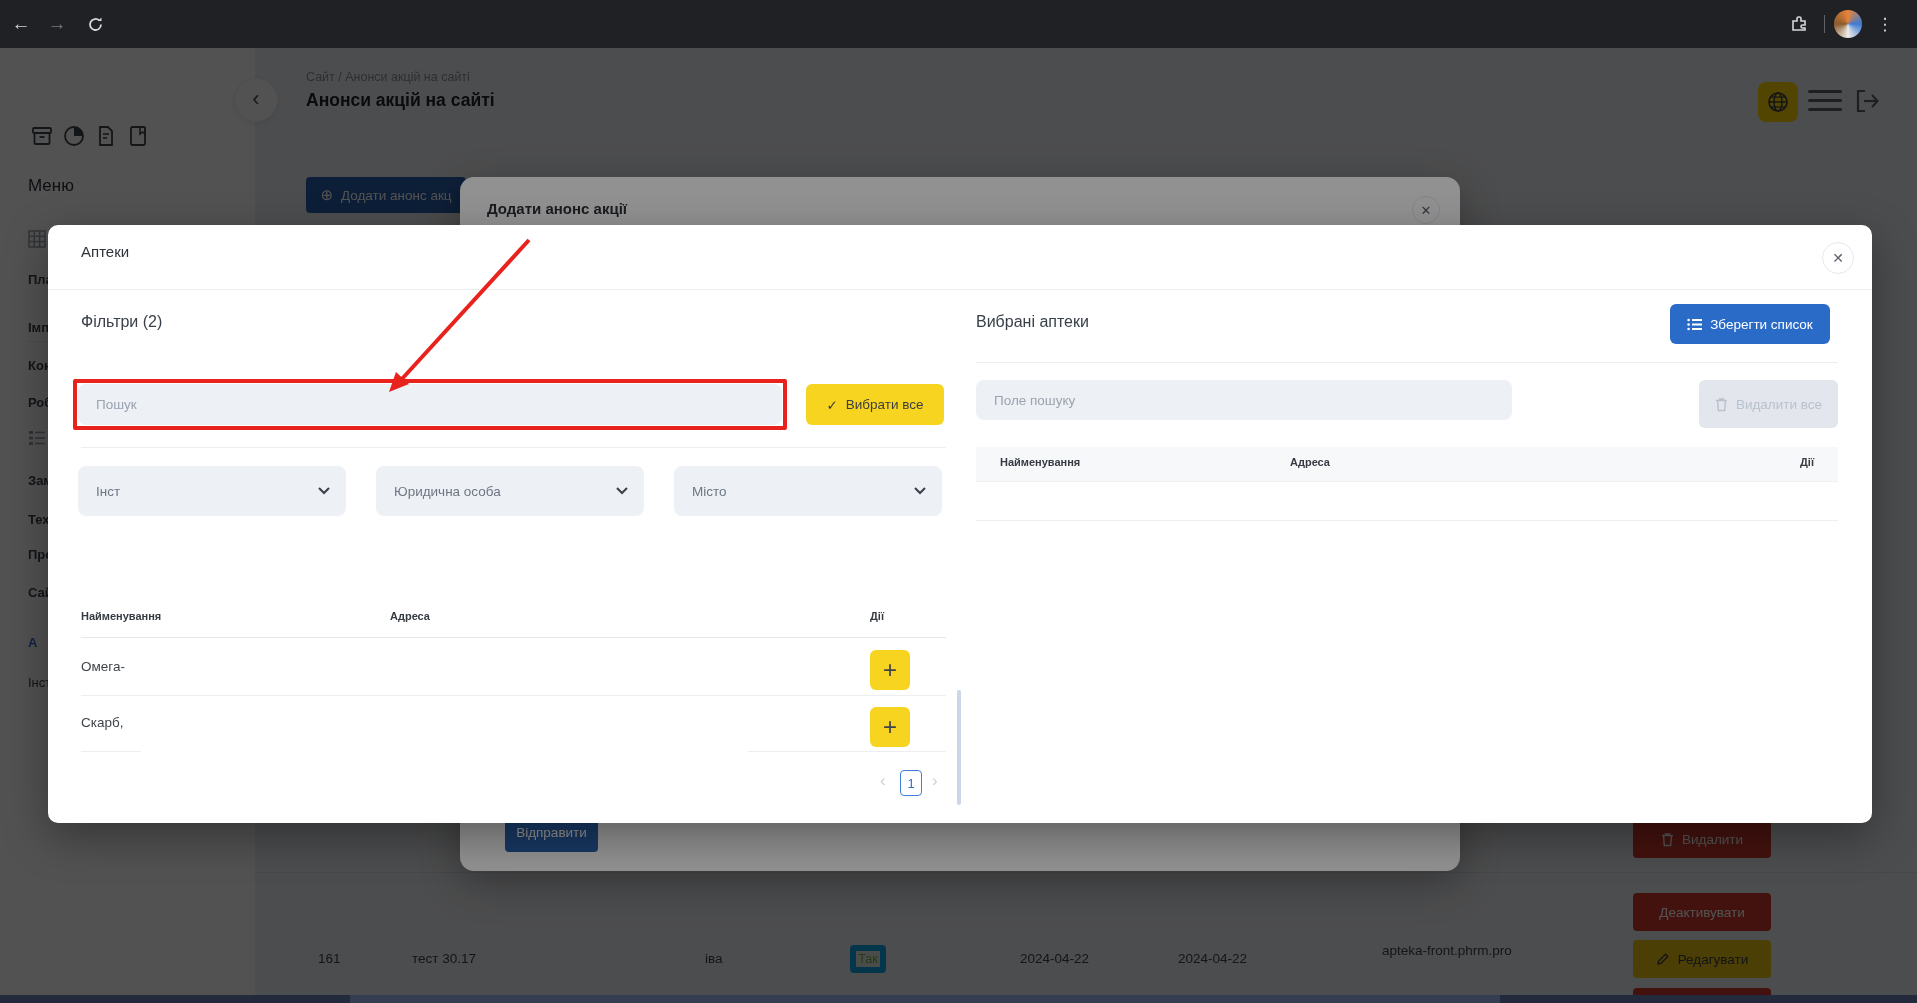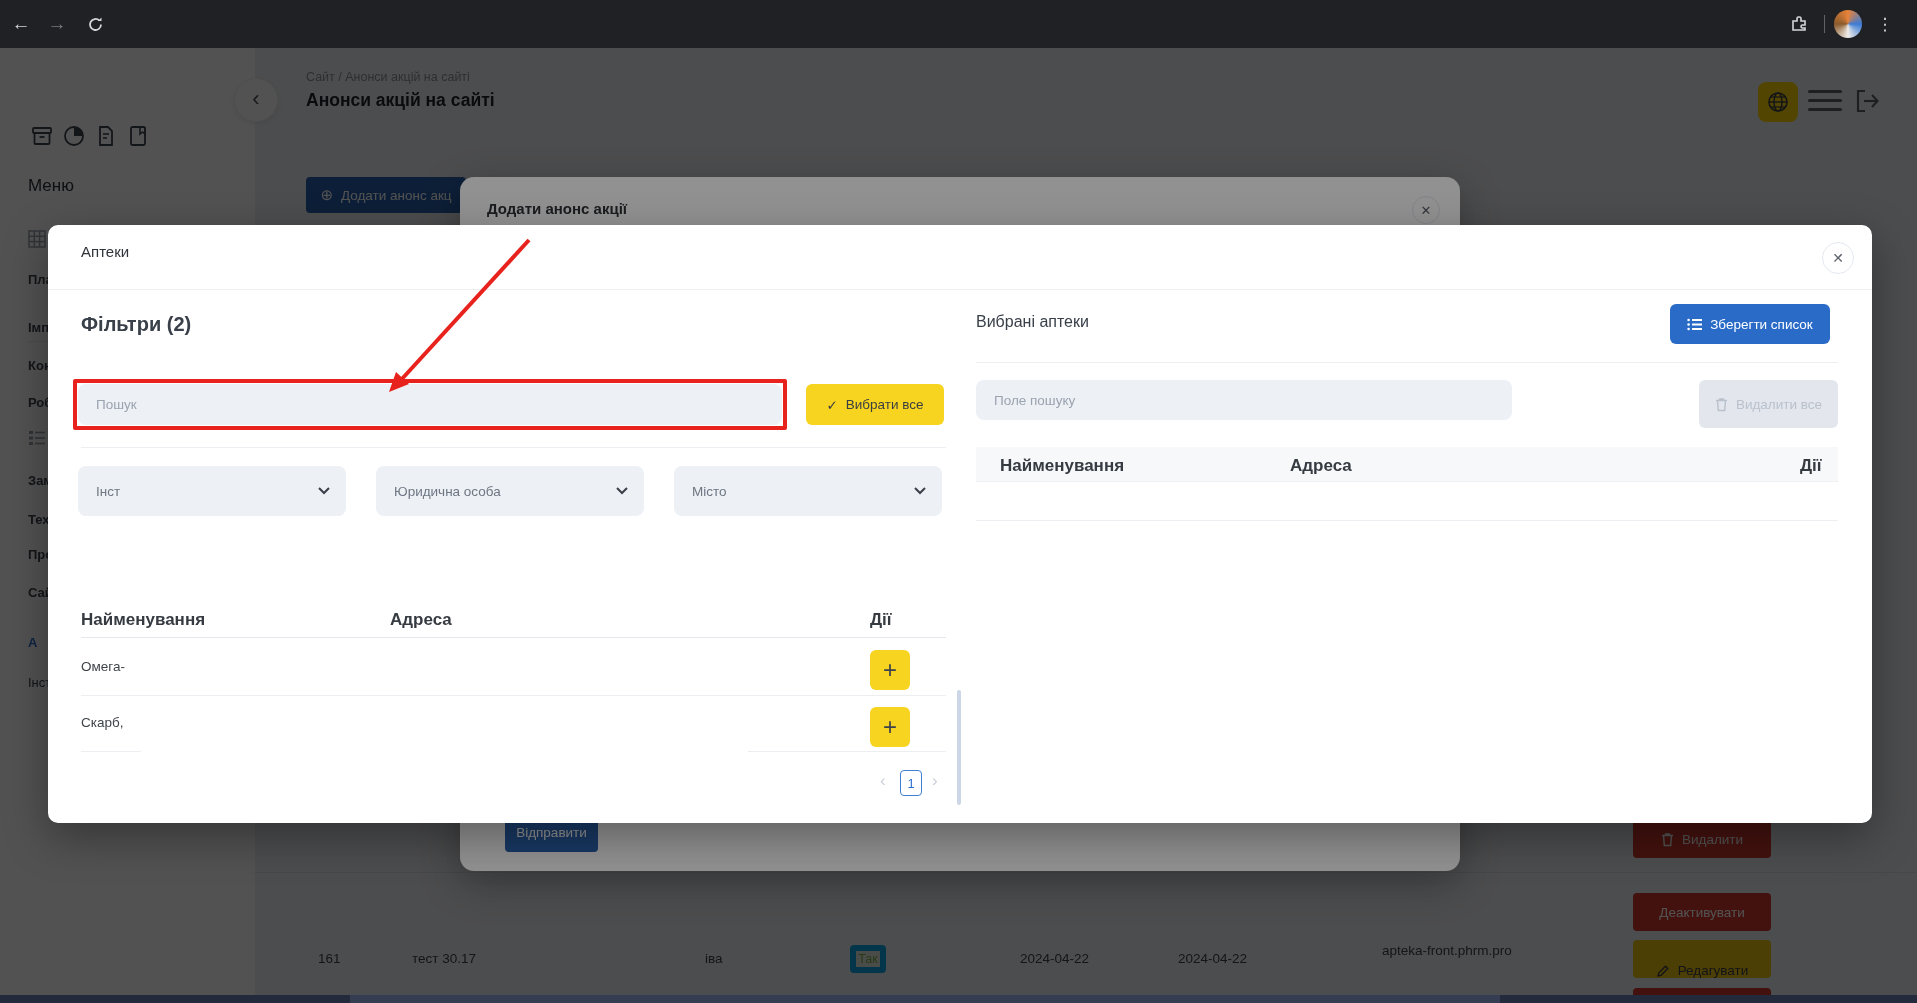--- a/index.html
+++ b/index.html
@@ -17,34 +17,34 @@
   .omni .dom{color:#e8eaed}
   .omni .pth{color:#9aa0a6}
 
   
   .app{position:absolute;inset:48px 0 0 0;z-index:1}
   .sidebar{position:absolute;left:0;top:0;width:255px;height:955px;background:#ffffff}
   .sbitem{position:absolute;left:28px;font-size:13px;font-weight:bold;color:#3d434c;white-space:nowrap}
   .content{position:absolute;left:255px;top:0;right:0;bottom:0;background:#eef0f3}
   .bluebtn{background:#2b63ae;color:#fff;border:none;border-radius:4px;font-size:13.5px;display:flex;align-items:center;justify-content:center;gap:8px;cursor:pointer;font-family:inherit}
   .redbtn{background:#cf3a2c;color:#fff;border:none;border-radius:4px;font-size:13.5px;display:flex;align-items:center;justify-content:center;gap:8px;cursor:pointer;font-family:inherit}
-  .yelbtn2{background:#edc513;color:#3b3e45;border:none;border-radius:4px;font-size:13.5px;display:flex;align-items:flex-end;justify-content:center;gap:8px;cursor:pointer;font-family:inherit}
+  .yelbtn2{background:#edc513;color:#3b3e45;border:none;border-radius:4px;font-size:13.5px;display:flex;align-items:center;justify-content:center;gap:8px;cursor:pointer;font-family:inherit}
 
   
   .ovl1{position:absolute;left:0;top:48px;width:1917px;height:955px;background:rgba(0,0,0,.43);z-index:10}
   .modal1{position:absolute;left:460px;top:177px;width:1000px;height:694px;background:#fff;border-radius:14px;z-index:11;box-shadow:0 12px 40px rgba(0,0,0,.3)}
   .ovl2{position:absolute;left:0;top:48px;width:1917px;height:955px;background:rgba(0,0,0,.43);z-index:12}
   .modal2{position:absolute;left:48px;top:225px;width:1824px;height:598px;background:#fff;border-radius:10px;z-index:13;box-shadow:0 14px 44px rgba(0,0,0,.35)}
 
   .inp{background:#edf0f5;border:none;border-radius:8px;padding-left:18px;font-size:13.5px;color:#333;font-family:inherit;outline:none}
   .inp::placeholder{color:#9ba3af}
   .dd{position:absolute;height:50px;background:#edf0f5;border-radius:8px;display:flex;align-items:center;justify-content:space-between;padding:0 16px 0 18px;cursor:pointer}
   .ddlabel{font-size:13.5px;color:#6d7682}
   .divider{position:absolute;height:1px;background:#eceef1}
-  .thead{font-size:17px;font-weight:bold;color:#363b42;white-space:nowrap}
+  .thead{font-size:11px;font-weight:bold;color:#363b42;white-space:nowrap}
   .cell{font-size:13.5px;color:#3f444b;white-space:nowrap}
   .plusbtn{position:absolute;width:40px;height:40px;background:#f7d41f;border:none;border-radius:6px;font-size:24px;color:#3f444c;line-height:36px;cursor:pointer}
   .ybtn{position:absolute;background:#f7d41f;border:none;border-radius:6px;font-size:13.5px;color:#3a3d42;display:flex;align-items:center;justify-content:center;gap:8px;cursor:pointer;font-family:inherit}
   .savebtn{position:absolute;background:#2a6bc8;border:none;border-radius:6px;font-size:13.5px;color:#fff;display:flex;align-items:center;justify-content:center;gap:8px;cursor:pointer;font-family:inherit}
   .disbtn{position:absolute;background:#e3e7ed;border:none;border-radius:6px;font-size:13.5px;color:#b9c1cc;display:flex;align-items:center;justify-content:center;gap:8px;font-family:inherit}
   .closecirc{position:absolute;border:1px solid #e4e9f0;border-radius:50%;background:#fff;color:#5b616b;display:flex;align-items:center;justify-content:center;cursor:pointer}
 
   .scrollbar{position:absolute;left:0;top:995px;width:1917px;height:8px;background:#232a3c;z-index:14}
   .thumb{position:absolute;left:350px;top:0;width:1150px;height:8px;background:#343d52}
 
@@ -215,21 +215,21 @@
 
   <div class="ovl2"></div>
 
   <div class="modal2">
     <div class="abs txt" style="left:33px;top:18px;font-size:15px;color:#2f333a">Аптеки</div>
     <div class="closecirc" style="left:1774px;top:17px;width:32px;height:32px;font-size:14px">
         <span>✕</span>
       </div>
     <div class="divider" style="left:0;top:64px;width:1824px"></div>
 
-    <div class="abs txt" style="left:33px;top:88px;font-size:20px;color:#394049;font-weight:700">Фільтри (2)</div>
+    <div class="abs txt" style="left:33px;top:88px;font-size:16px;color:#394049;font-weight:400">Фільтри (2)</div>
 
     <input class="inp abs" style="left: 30px; top: 159px; width: 704px; height: 41px;" placeholder="Пошук">
     <button class="ybtn" style="left:758px;top:159px;width:138px;height:41px">
         <span>✓</span>
         <span>Вибрати все</span>
       </button>
 
     <div class="divider" style="left:33px;top:222px;width:865px"></div>
 
     <div class="dd" style="left:30px;top:241px;width:268px">

